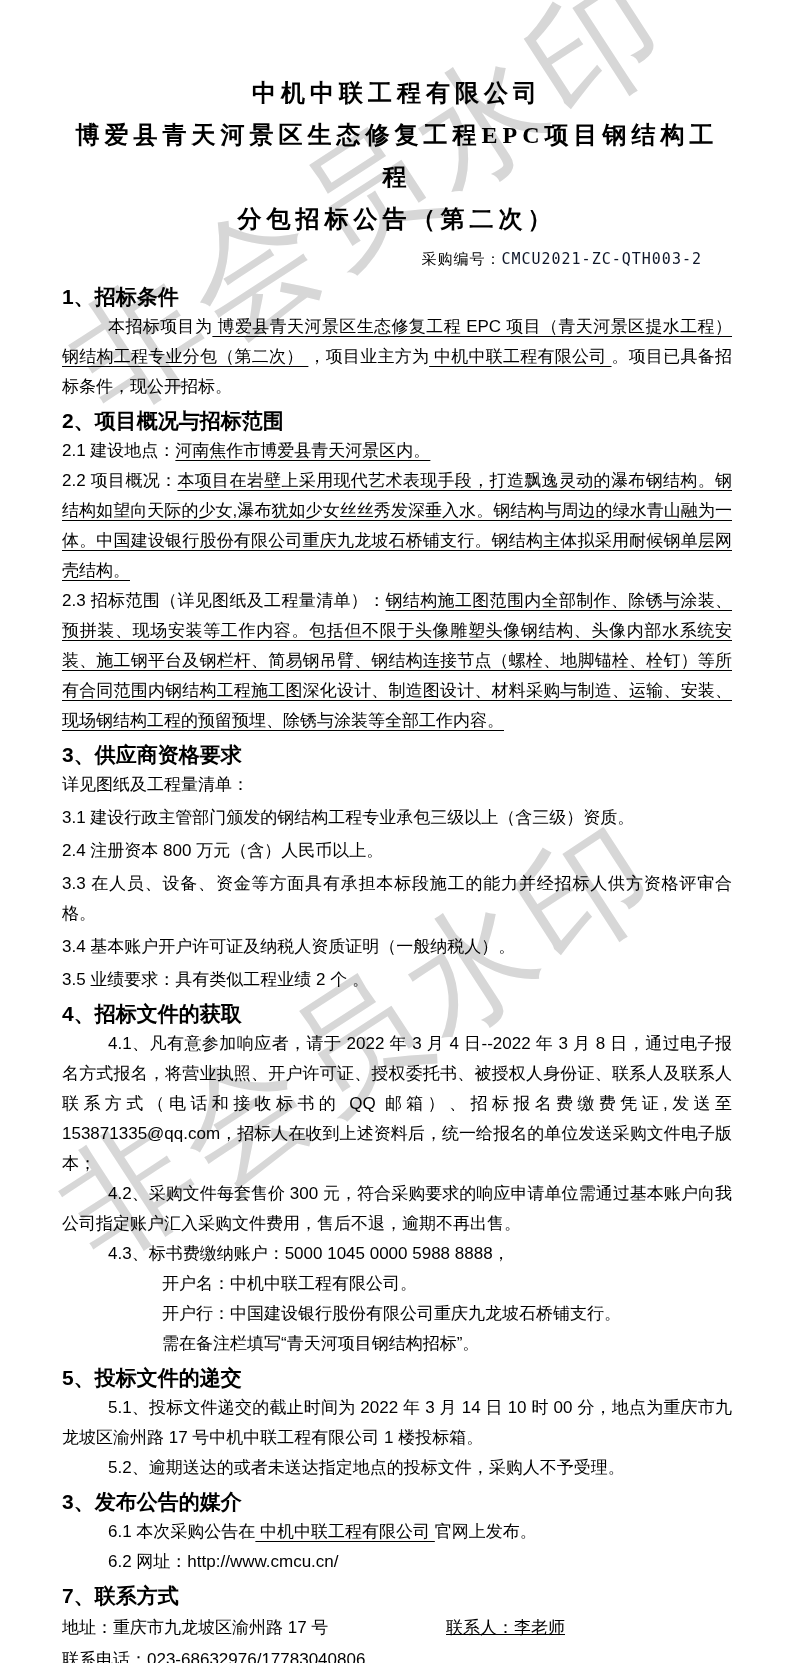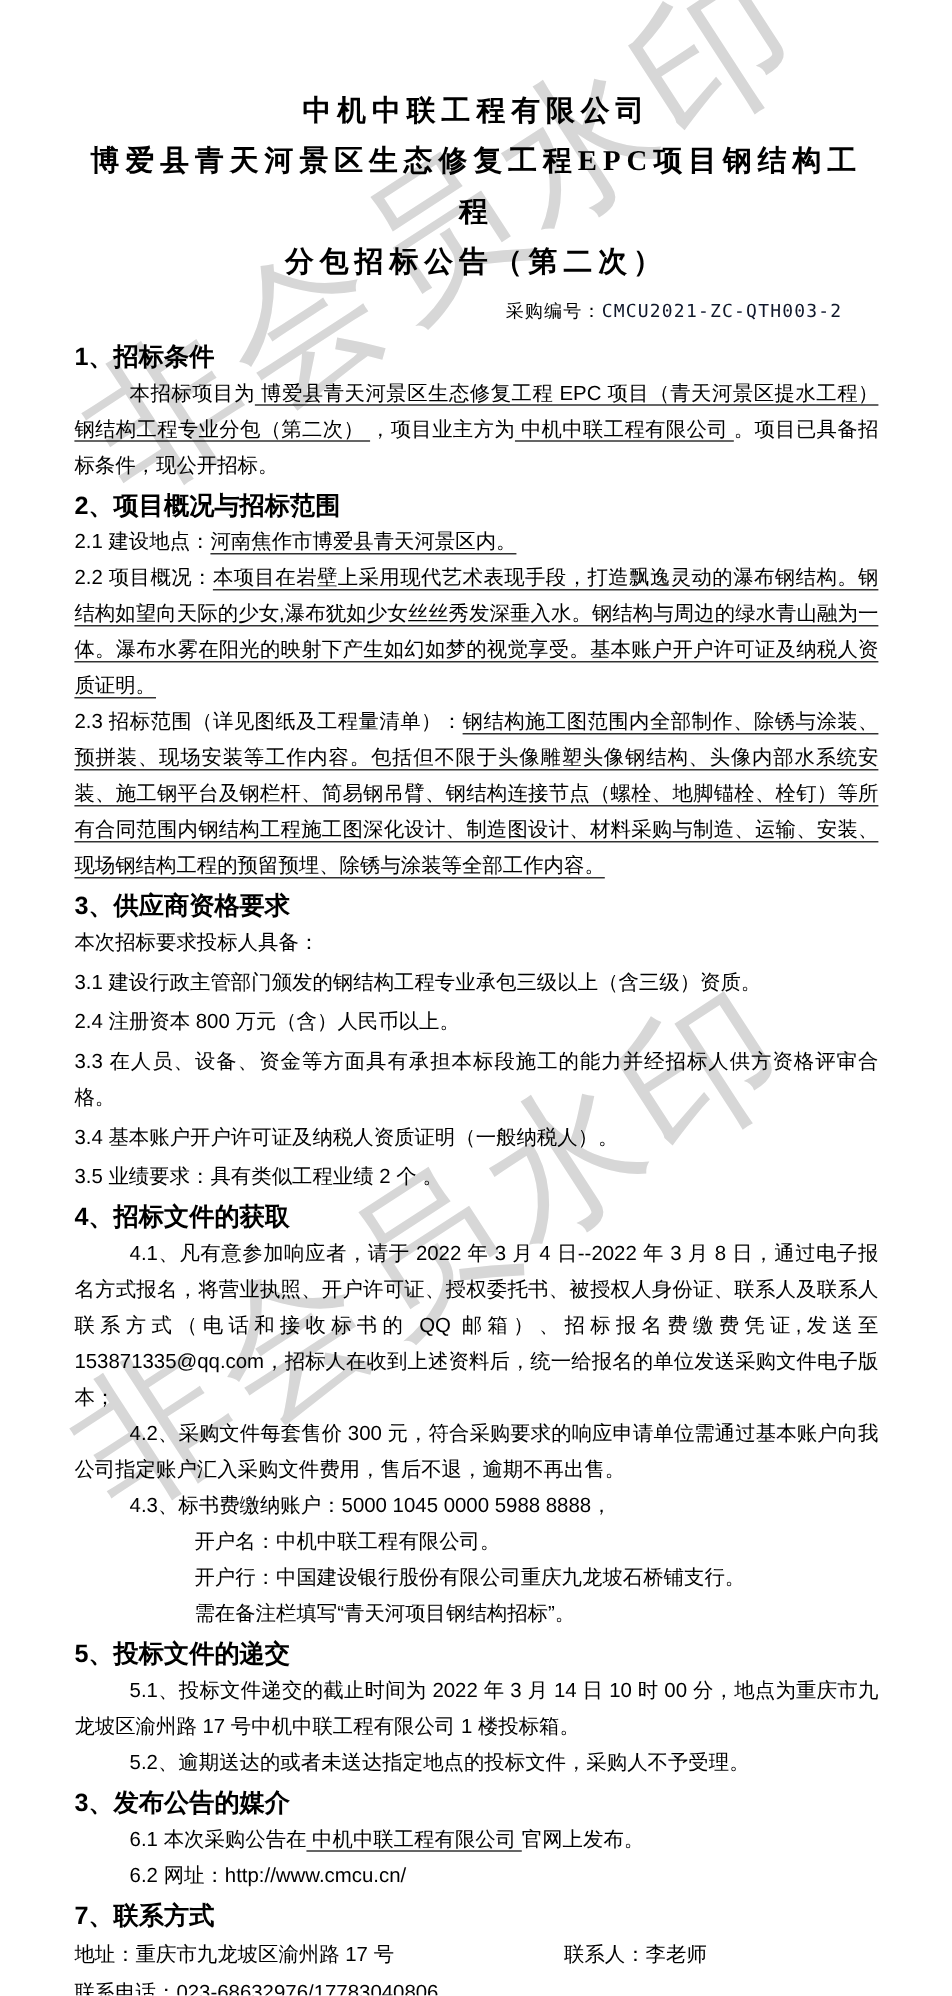--- a/index.html
+++ b/index.html
@@ -65,21 +65,21 @@
     font-weight:bold;
     margin:4px 0 0 0;
   }
   .sec1{margin-top:12px !important;}
   p{margin:0;}
   .ind{text-indent:46px;}
   .sub{padding-left:100px;}
   .item{margin-top:3px;}
   .u{text-decoration:underline;text-underline-offset:4px;}
   .row{position:relative;margin-top:2px;}
-  .pos-contact{position:absolute;left:408px;top:0;}
+  .pos-contact{position:absolute;left:384px;top:0;text-decoration:underline;}
 </style>
 </head>
 <body>
 
 <div class="page">
 
   <div class="wm wm1">非会员水印</div>
   <div class="wm wm2">非会员水印</div>
 
   <div class="content">
@@ -88,25 +88,25 @@
     <p class="title">博爱县青天河景区生态修复工程EPC项目钢结构工程</p>
     <p class="title">分包招标公告（第二次）</p>
 
     <p class="code-line"><span>采购编号：</span><span class="code-value">CMCU2021-ZC-QTH003-2</span></p>
 
     <h2 class="sec sec1">1、招标条件</h2>
     <p class="ind"><span>本招标项目为</span><span class="u"> 博爱县青天河景区生态修复工程 EPC 项目（青天河景区提水工程）钢结构工程专业分包（第二次） </span><span>，项目业主方为</span><span class="u"> 中机中联工程有限公司 </span><span>。项目已具备招标条件，现公开招标。</span></p>
 
     <h2 class="sec">2、项目概况与招标范围</h2>
     <p><span>2.1 建设地点：</span><span class="u">河南焦作市博爱县青天河景区内。</span></p>
-    <p><span>2.2 项目概况：</span><span class="u">本项目在岩壁上采用现代艺术表现手段，打造飘逸灵动的瀑布钢结构。钢结构如望向天际的少女,瀑布犹如少女丝丝秀发深垂入水。钢结构与周边的绿水青山融为一体。瀑布水雾在阳光的映射下产生如幻如梦的视觉享受。基本账户开户许可证及纳税人资质证明。</span></p>
+    <p><span>2.2 项目概况：</span><span class="u">本项目在岩壁上采用现代艺术表现手段，打造飘逸灵动的瀑布钢结构。钢结构如望向天际的少女,瀑布犹如少女丝丝秀发深垂入水。钢结构与周边的绿水青山融为一体。中国建设银行股份有限公司重庆九龙坡石桥铺支行。钢结构主体拟采用耐候钢单层网壳结构。</span></p>
     <p><span>2.3 招标范围（详见图纸及工程量清单）：</span><span class="u">钢结构施工图范围内全部制作、除锈与涂装、预拼装、现场安装等工作内容。包括但不限于头像雕塑头像钢结构、头像内部水系统安装、施工钢平台及钢栏杆、简易钢吊臂、钢结构连接节点（螺栓、地脚锚栓、栓钉）等所有合同范围内钢结构工程施工图深化设计、制造图设计、材料采购与制造、运输、安装、现场钢结构工程的预留预埋、除锈与涂装等全部工作内容。</span></p>
 
     <h2 class="sec">3、供应商资格要求</h2>
-    <p>本次招标要求投标人具备：</p>
+    <p>详见图纸及工程量清单：</p>
     <p class="item">3.1 建设行政主管部门颁发的钢结构工程专业承包三级以上（含三级）资质。</p>
     <p class="item">2.4 注册资本 800 万元（含）人民币以上。</p>
     <p class="item">3.3 在人员、设备、资金等方面具有承担本标段施工的能力并经招标人供方资格评审合格。</p>
     <p class="item">3.4 基本账户开户许可证及纳税人资质证明（一般纳税人）。</p>
     <p class="item">3.5 业绩要求：具有类似工程业绩 2 个 。</p>
 
     <h2 class="sec">4、招标文件的获取</h2>
     <p class="ind">4.1、凡有意参加响应者，请于 2022 年 3 月 4 日--2022 年 3 月 8 日，通过电子报名方式报名，将营业执照、开户许可证、授权委托书、被授权人身份证、联系人及联系人联系方式（电话和接收标书的 QQ 邮箱）、招标报名费缴费凭证,发送至 153871335@qq.com，招标人在收到上述资料后，统一给报名的单位发送采购文件电子版本；</p>
     <p class="ind">4.2、采购文件每套售价 300 元，符合采购要求的响应申请单位需通过基本账户向我公司指定账户汇入采购文件费用，售后不退，逾期不再出售。</p>
     <p class="ind">4.3、标书费缴纳账户：5000 1045 0000 5988 8888，</p>

